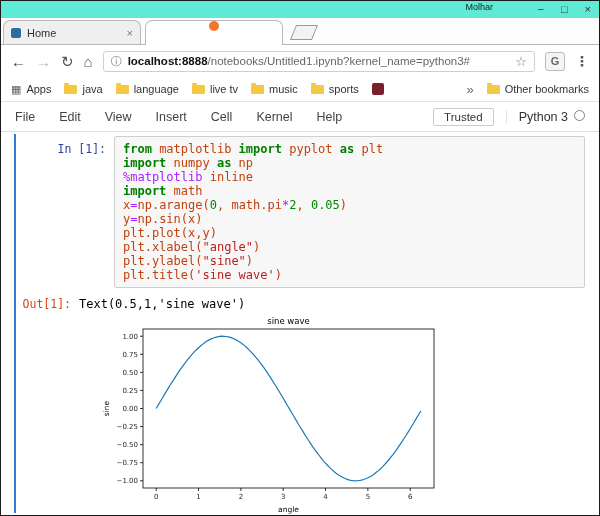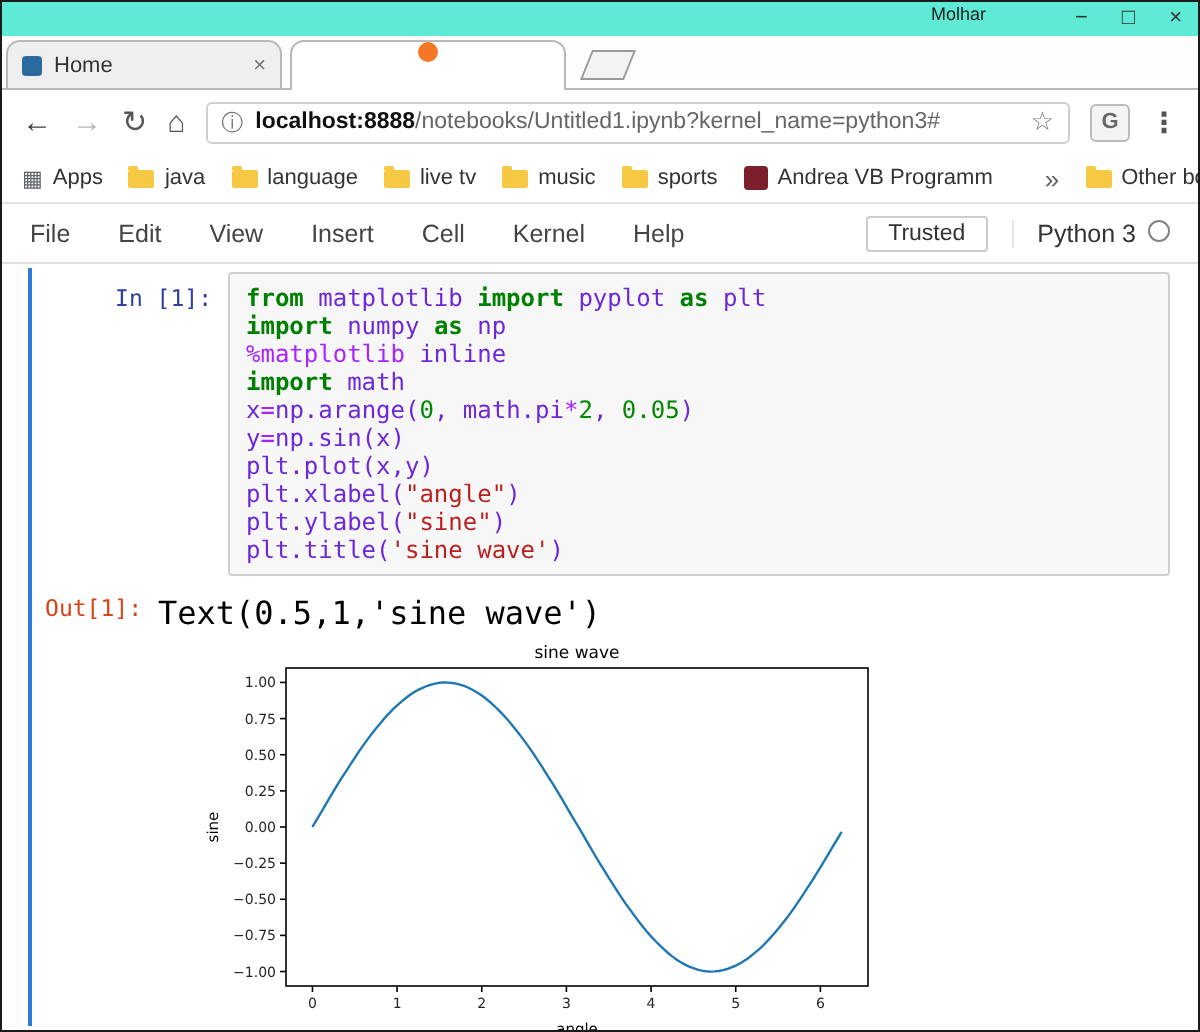--- a/index.html
+++ b/index.html
@@ -61,23 +61,23 @@
   .cell-row { display:flex; margin:0 14px 0 16px;padding-left:35px; }
   .prompt { width:54px; flex:none; font-family:"DejaVu Sans Mono",monospace; font-size:11.5px; text-align:right; padding-top:6px; white-space:nowrap; }
   .prompt.in { color:#303f9f; }
   .prompt.out { color:#d84315; padding-top:1px; }
   .code-box { flex:1; margin-left:8px; background:#f7f7f7; border:1px solid #cfcfcf; border-radius:2px; padding:5px 8px; font-family:"DejaVu Sans Mono",monospace; font-size:12px; line-height:14px; color:#000; }
   .code-line { white-space:pre; }
   .tok-kw { color:#008000; font-weight:bold; }
   .tok-op, .tok-mg { color:#aa22ff; }
   .tok-nm { color:#080; }
   .tok-st { color:#ba2121; }
-  .tok-pl { color:#6d28d9; }
+  .tok-pl { color:#c2410c; }
   .out-row { display:flex; margin:8px 14px 0 16px; }
-  .out-text { margin-left:8px; font-family:"DejaVu Sans Mono",monospace; font-size:16px; color:#000; padding-top:1px; }
+  .out-text { margin-left:8px; font-family:"DejaVu Sans Mono",monospace; font-size:12px; color:#000; padding-top:1px; }
   .figure { margin:4px 0 0 98px; }
 </style>
 </head>
 <body>
 
 <div class="window">
 
   <div class="titlebar">
     <span class="win-title">Molhar</span>
     <div class="win-controls">
@@ -135,21 +135,20 @@
     <span class="bm-item">
       <span class="folder-icon"></span>
       <span>music</span>
     </span>
     <span class="bm-item">
       <span class="folder-icon"></span>
       <span>sports</span>
     </span>
     <span class="bm-item">
       <span class="avb-icon"></span>
-      <span>Andrea VB Programm</span>
     </span>
     <span class="bm-spacer"></span>
     <span class="overflow-icon">»</span>
     <span class="bm-item">
       <span class="folder-icon"></span>
       <span>Other bookmarks</span>
     </span>
   </div>
 
   <div class="jmenu">

